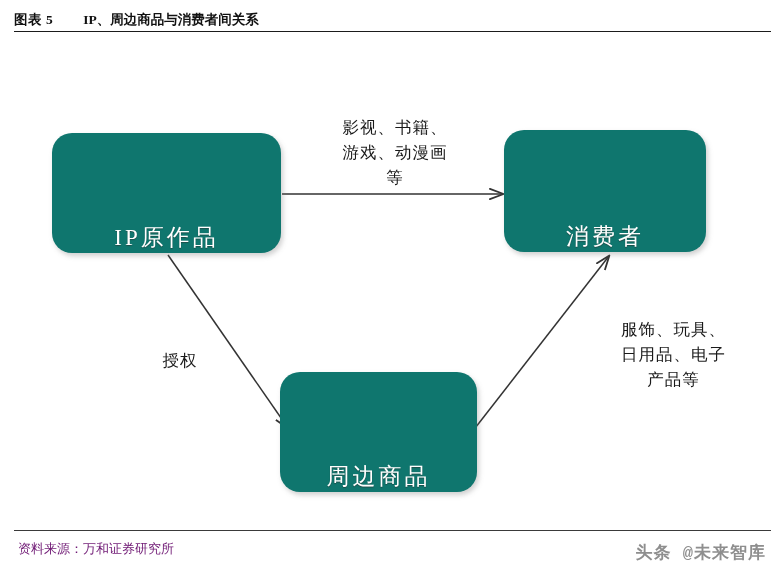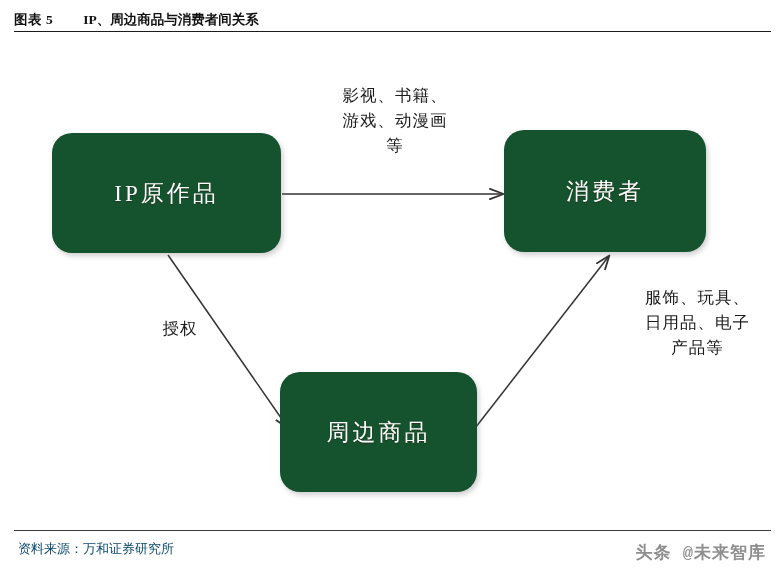--- a/index.html
+++ b/index.html
@@ -60,21 +60,21 @@
     height: 0;
     border-top: 1.4px solid #3a3a3a;
   }
 
   
   .source-note {
     position: absolute;
     left: 18px;
     top: 540px;
     font-size: 13px;
-    color: #0c4a6e;
+    color: #701a75;
     white-space: nowrap;
   }
   .watermark {
     position: absolute;
     right: 18px;
     top: 541px;
     font-size: 17px;
     font-weight: bold;
     color: #8e8e8e;
     white-space: nowrap;
@@ -93,25 +93,25 @@
   .svg-layer {
     position: absolute;
     left: 0;
     top: 0;
     width: 784px;
     height: 492px;
   }
 
   .node {
     position: absolute;
-    background: #14532d;
+    background: #0f766e;
     border-radius: 20px;
     box-shadow: 2px 3px 5px rgba(120,120,120,0.35);
     display: flex;
-    align-items: center;
+    align-items: flex-end;
     justify-content: center;
     box-sizing: border-box;
   }
   .node-label {
     color: #ffffff;
     font-size: 23px;
     letter-spacing: 3px;
     font-family: "Liberation Serif", "DejaVu Serif", serif;
     text-shadow: 0 1px 1px rgba(60,0,0,0.35);
     white-space: nowrap;
@@ -123,23 +123,24 @@
 
   .edge-label {
     position: absolute;
     font-size: 16.5px;
     line-height: 1.5;
     color: #1a1a1a;
     text-align: center;
     white-space: pre-line;
     font-family: "Liberation Serif", "DejaVu Serif", serif;
     letter-spacing: 1px;
+    margin-top: 32px;
   }
   #label-top   { left: 300px; top: 48px;  width: 190px; }
-  #label-right { left: 610px; top: 250px; width: 175px; }
+  #label-right { left: 586px; top: 250px; width: 175px; }
   #label-left  { left: 140px; top: 281px; width: 80px; text-align: center; }
 </style>
 </head>
 <body>
 
 <div id="page">
 
   <div class="fig-header">
     <span class="fig-label">图表 5</span>
     <span class="fig-title">IP、周边商品与消费者间关系</span>

